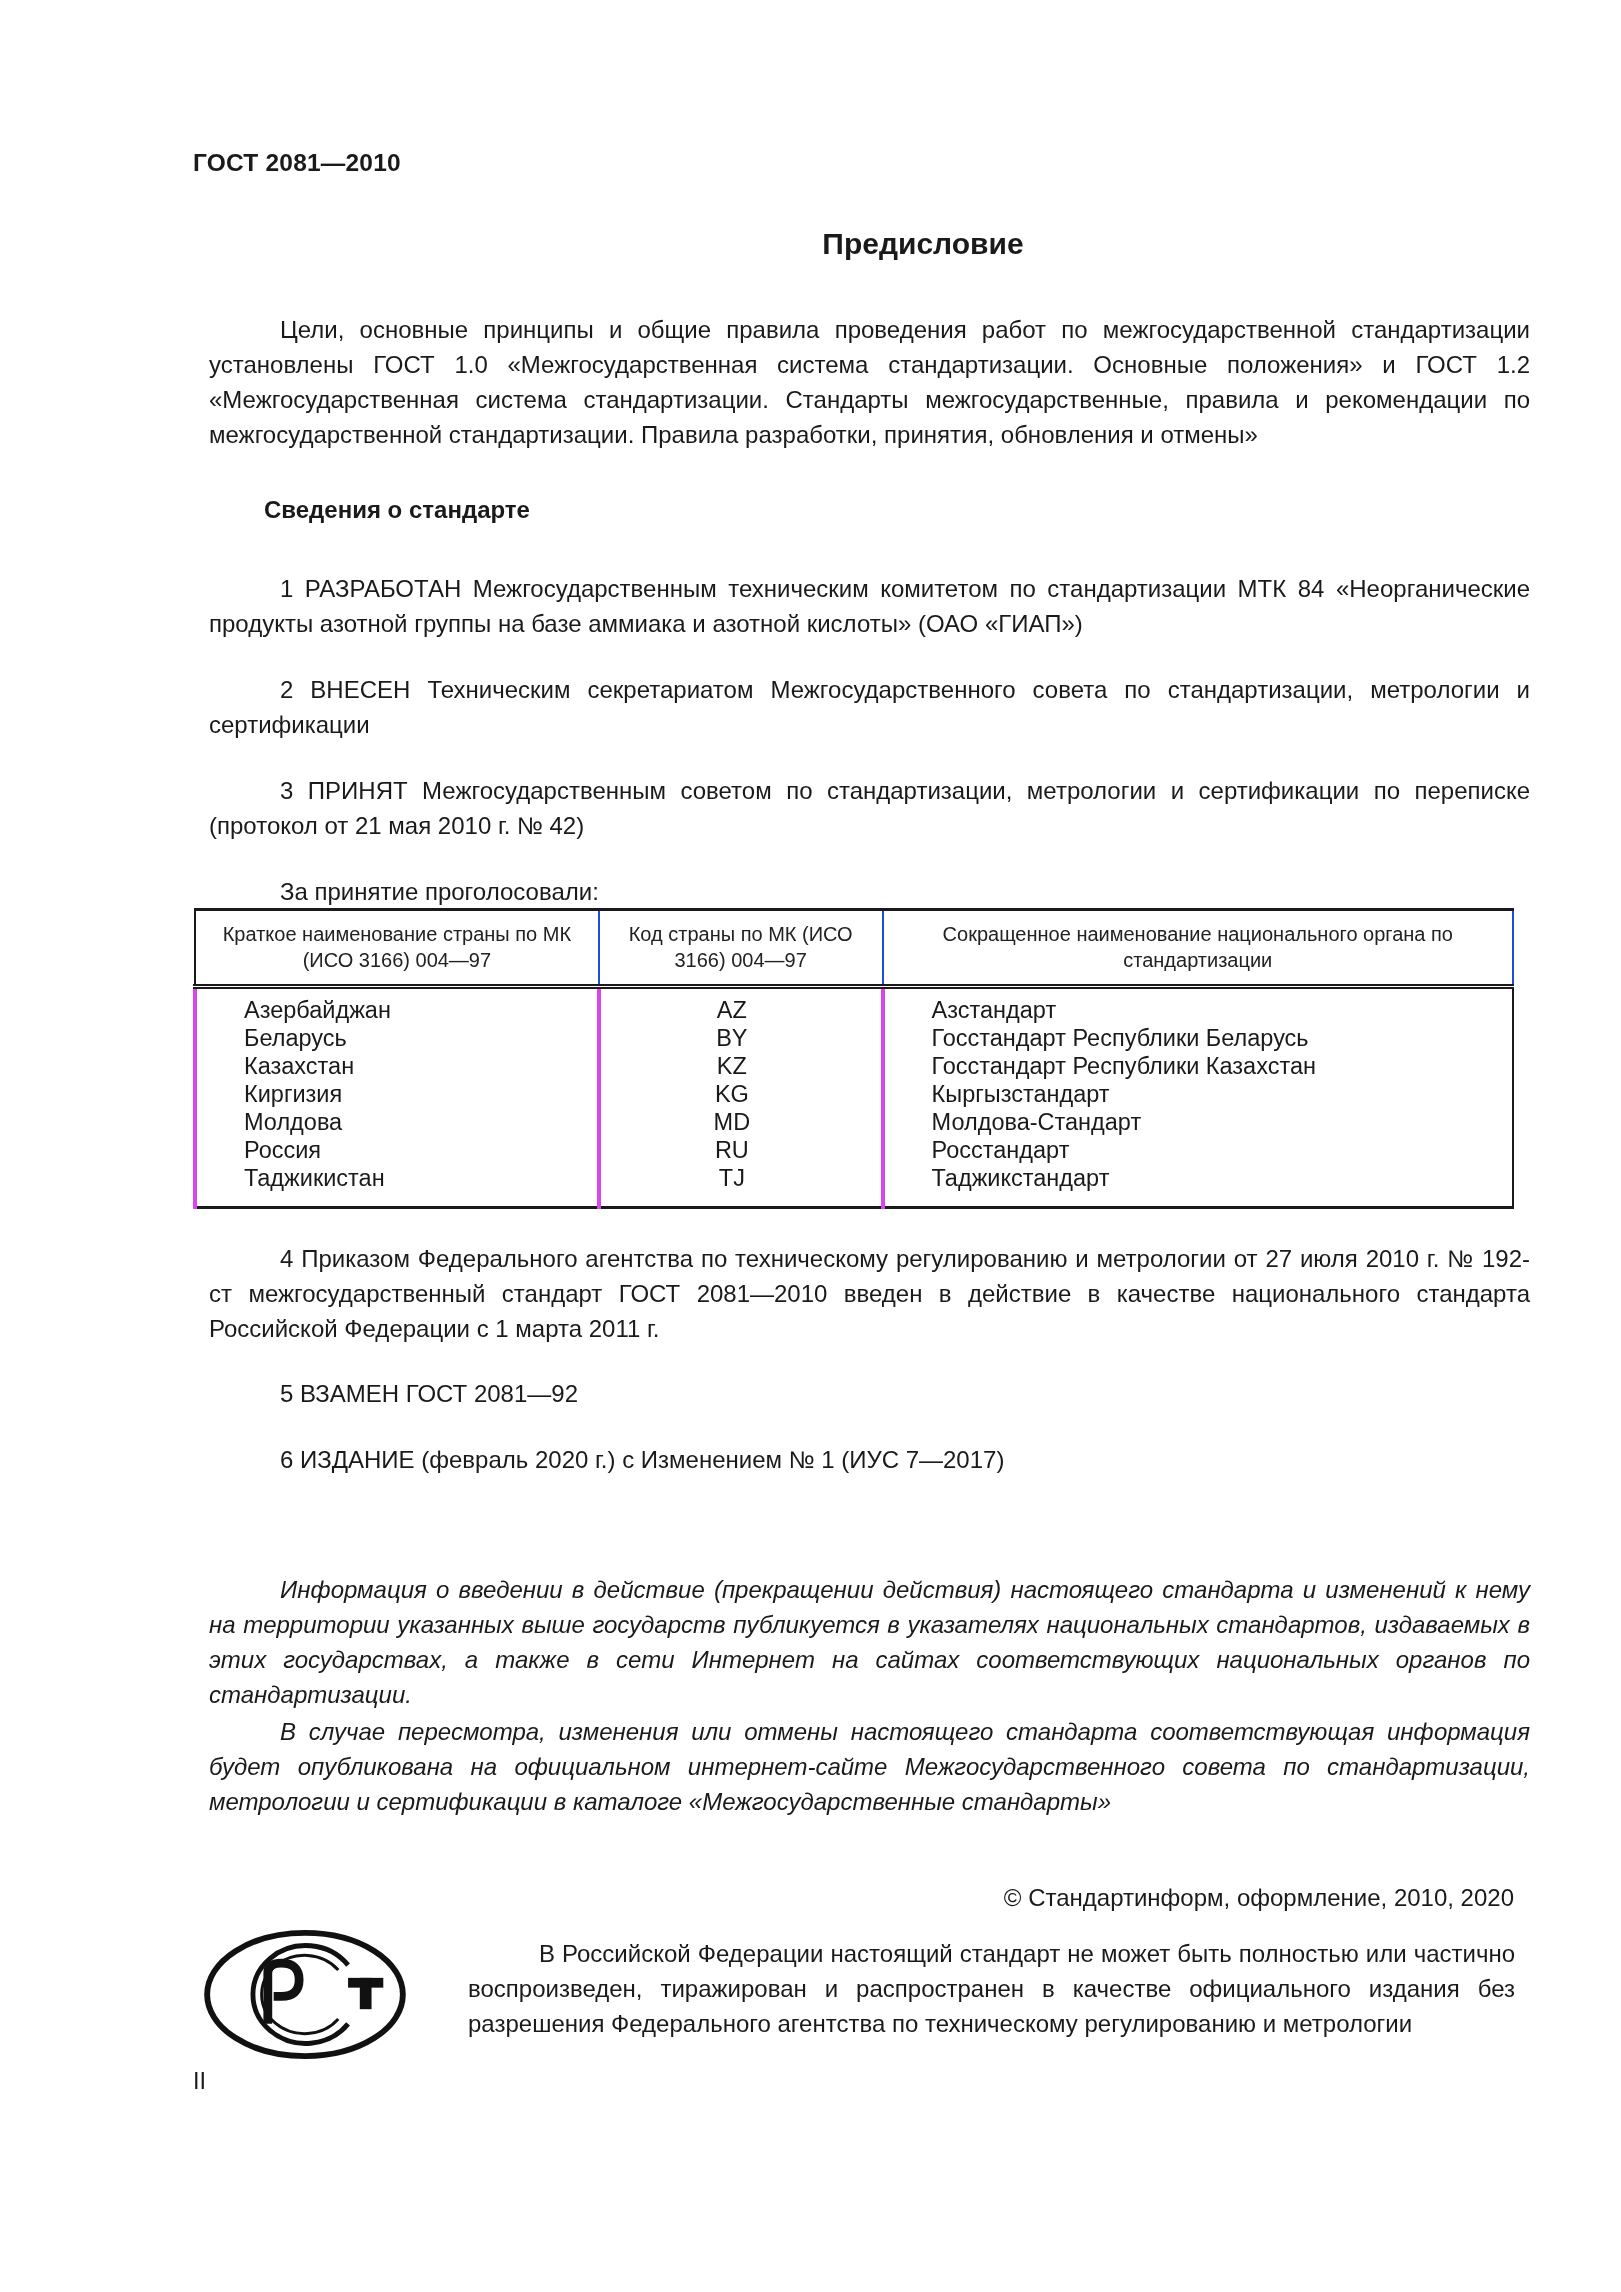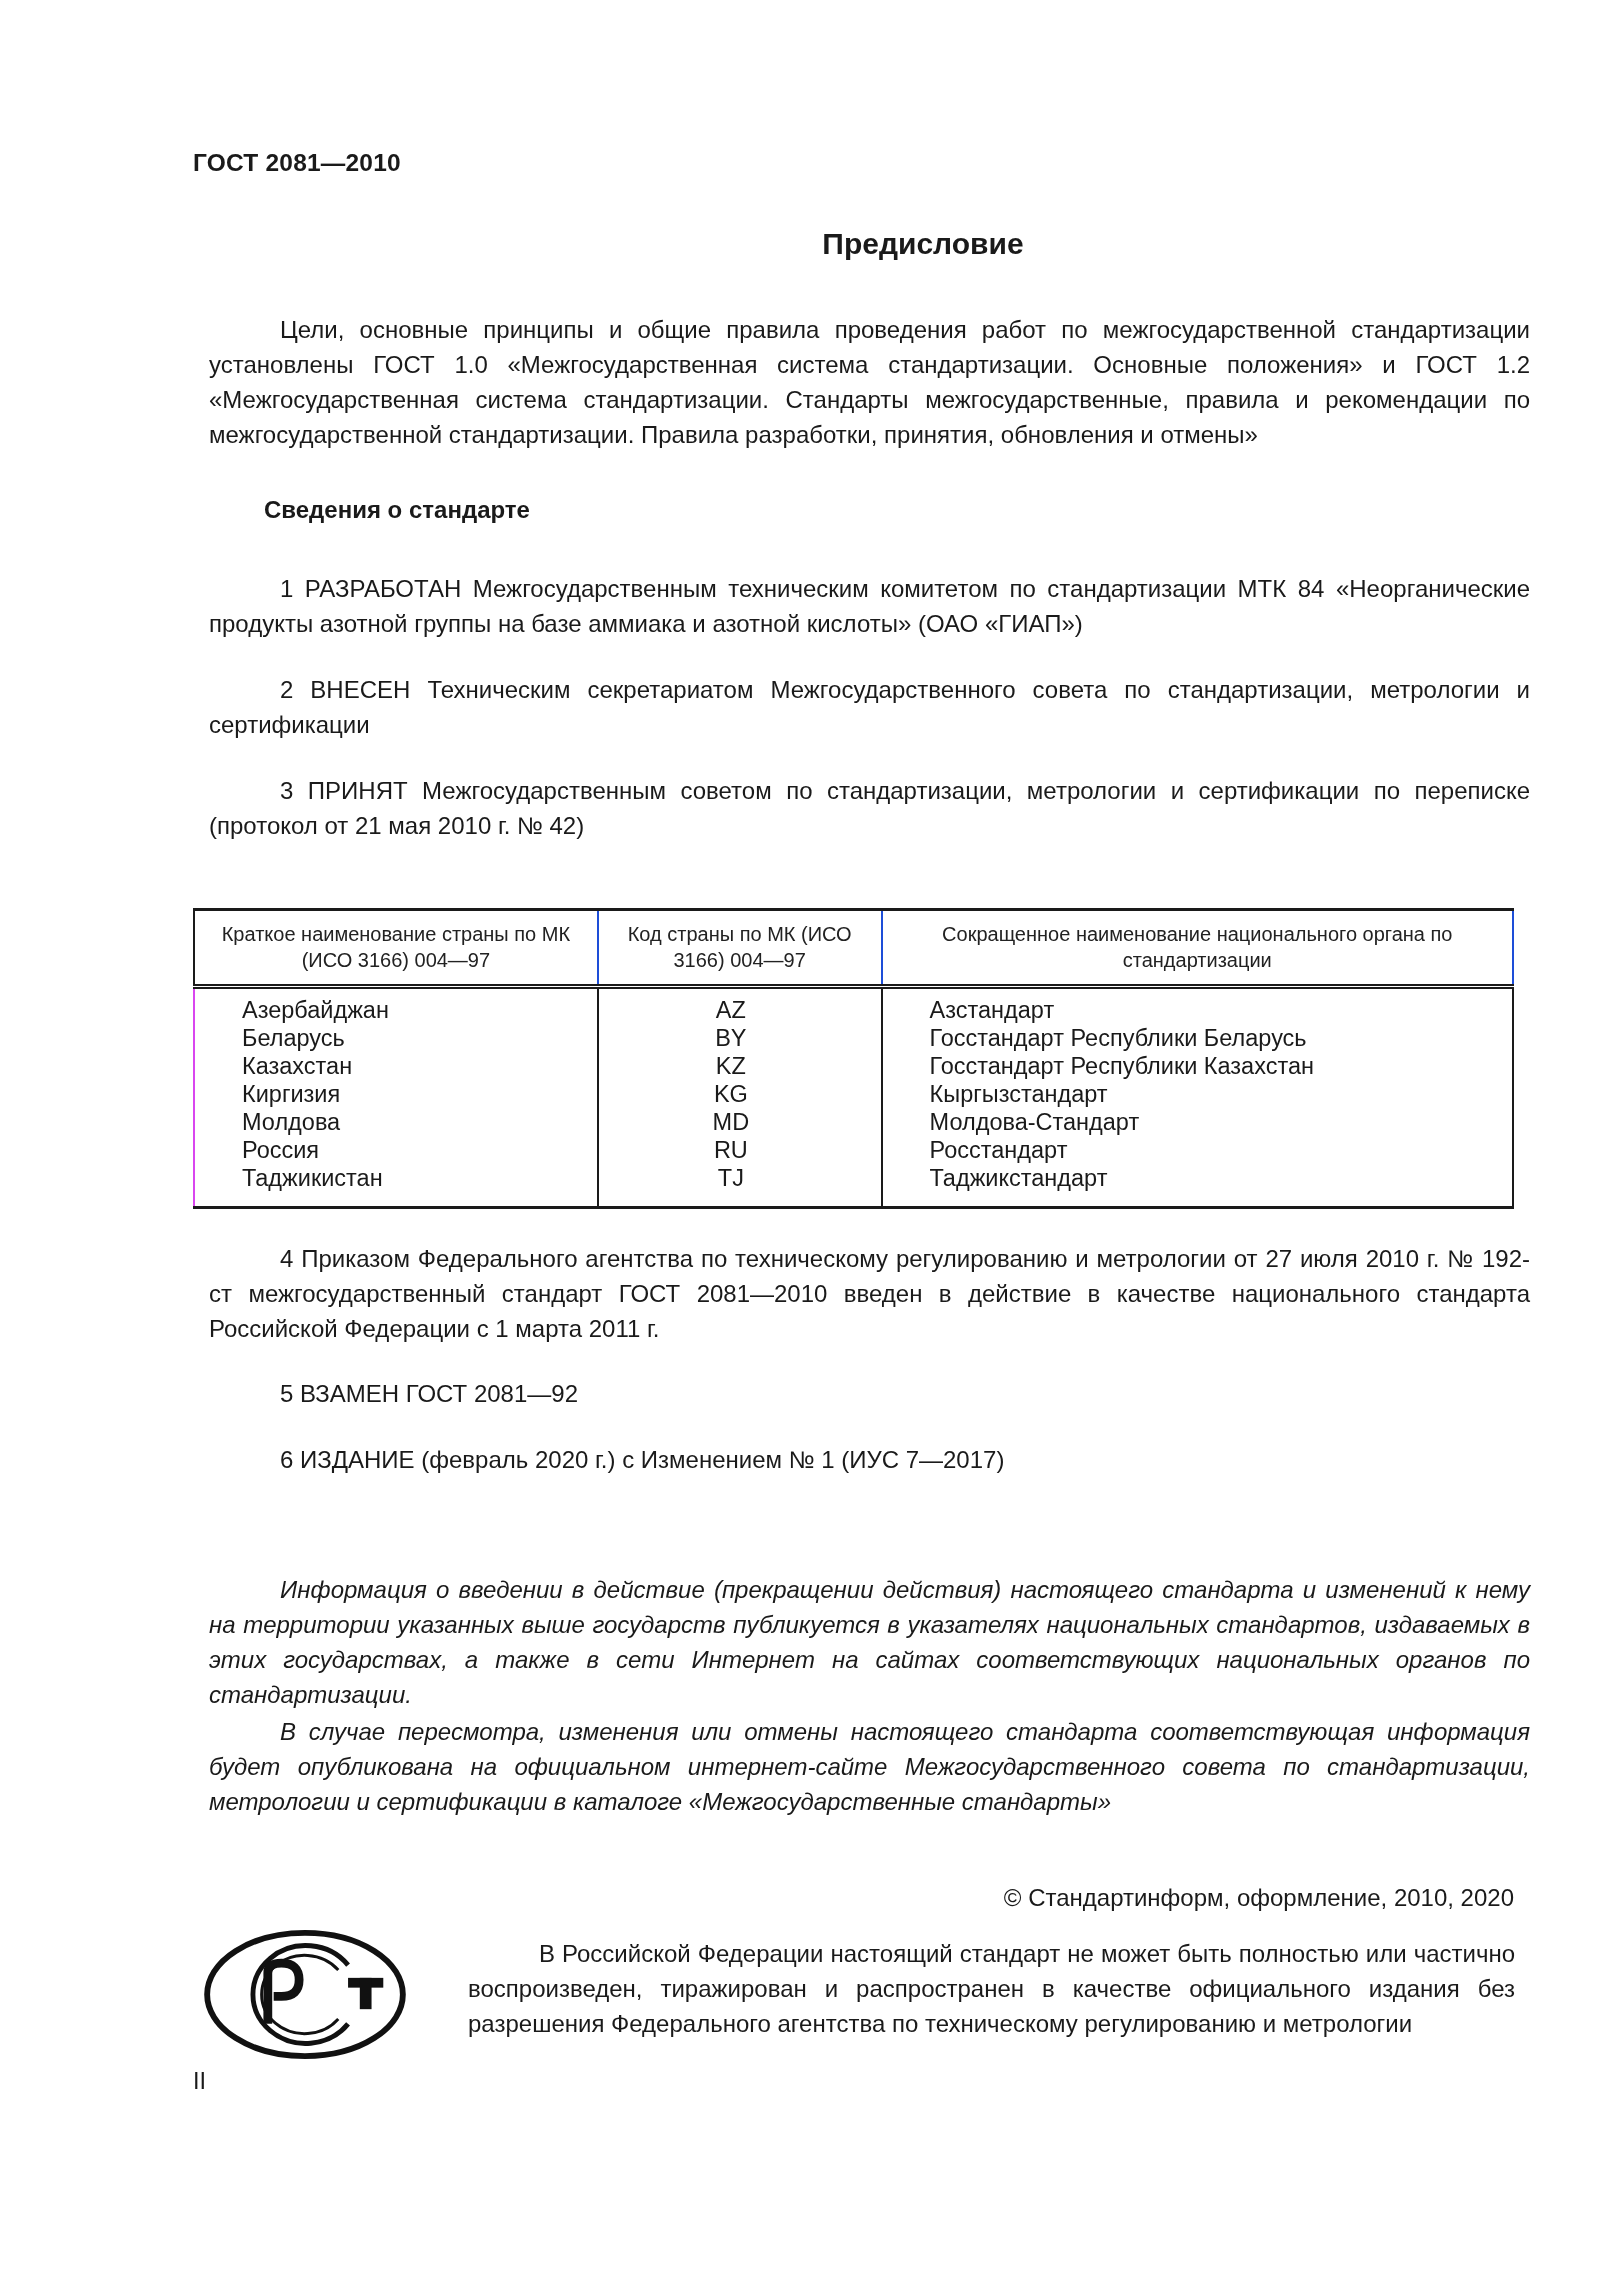--- a/index.html
+++ b/index.html
@@ -34,21 +34,21 @@
     border-left: 2px solid #1a1a1a; border-right: 2px solid #1a1a1a;
   }
   table.vote th {
     font-weight: normal; font-size: 20px; line-height: 26.5px;
     padding: 9.8px 3.9px 9.8px 3.9px; text-align: center; vertical-align: middle;
     border-left: 2px solid #1a1a1a; border-right: 2px solid #1d4ed8;
     border-bottom: 5.9px double #1a1a1a; color: #222;
   }
   table.vote td {
     vertical-align: top; padding: 7.8px 0 13.7px 0;
-    border-left: 2px solid #d946ef; border-right: 2px solid #1a1a1a;
+    border-left: 4px solid #d946ef; border-right: 2px solid #1a1a1a;
     line-height: 28px;
   }
   .col1 { width: 394px; }
   .col2 { width: 274px; }
   .cell-list { list-style: none; margin: 0; padding: 0; }
   td.c-country .cell-list { padding-left: 47px; }
   td.c-code .cell-list { text-align: center; padding-right: 17.6px; }
   td.c-org .cell-list { padding-left: 47px; }
   .copyright {
     position: absolute; right: 107px; top: 1874px; font-size: 24px; margin-top: 10px;
@@ -72,20 +72,21 @@
   <p class="para" style="top:296px;">Цели, основные принципы и общие правила проведения работ по межгосударственной стандартизации установлены ГОСТ 1.0 «Межгосударственная система стандартизации. Основные положения» и ГОСТ 1.2 «Межгосударственная система стандартизации. Стандарты межгосударственные, правила и рекомендации по межгосударственной стандартизации. Правила разработки, принятия, обновления и отмены»</p>
 
   <div class="subhead">Сведения о стандарте</div>
 
   <p class="para" style="top:555px;">1 РАЗРАБОТАН Межгосударственным техническим комитетом по стандартизации МТК 84 «Неорганические продукты азотной группы на базе аммиака и азотной кислоты» (ОАО «ГИАП»)</p>
 
   <p class="para" style="top:656px;">2 ВНЕСЕН Техническим секретариатом Межгосударственного совета по стандартизации, метрологии и сертификации</p>
 
   <p class="para" style="top:757px;">3 ПРИНЯТ Межгосударственным советом по стандартизации, метрологии и сертификации по переписке (протокол от 21 мая 2010 г. № 42)</p>
 
+  <p class="para" style="top:858px;">За принятие проголосовали:</p>
 
   <table class="vote">
     <thead>
       <tr>
         <th class="col1">Краткое наименование страны по МК (ИСО 3166) 004—97</th>
         <th class="col2">Код страны по МК (ИСО 3166) 004—97</th>
         <th>Сокращенное наименование национального органа по стандартизации</th>
       </tr>
     </thead>
     <tbody>

